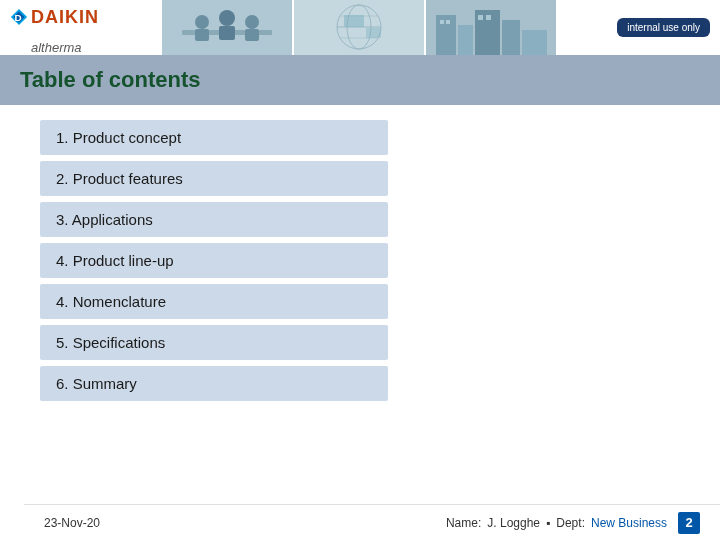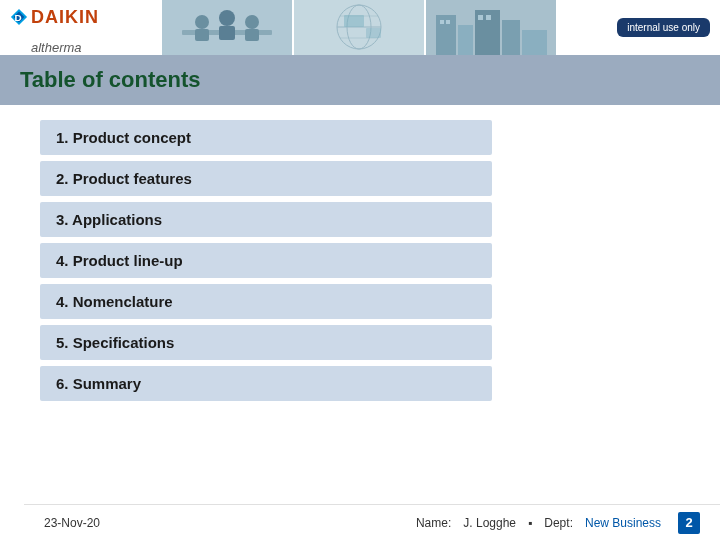--- a/index.html
+++ b/index.html
@@ -124,22 +124,22 @@
       flex-direction: column;
       gap: 6px;
     }
 
     .toc-item {
       background: #ccd9e8;
       padding: 9px 16px;
       border-radius: 2px;
       font-size: 15px;
       color: #1a1a1a;
-      font-weight: bold;
-      width: 452px;
+      font-weight: normal;
+      width: 348px;
       cursor: pointer;
       transition: background 0.1s;
     }
 
     
     .footer {
       position: absolute;
       bottom: 0;
       left: 0;
       right: 0;
@@ -154,21 +154,21 @@
     }
 
     .footer-date {
       font-size: 12px;
       color: #333;
     }
 
     .footer-right {
       display: flex;
       align-items: center;
-      gap: 12px;
+      gap: 6px;
       font-size: 12px;
       color: #333;
     }
 
     .footer-name {
       color: #333;
     }
 
     .footer-dept {
       color: #0057a8;

